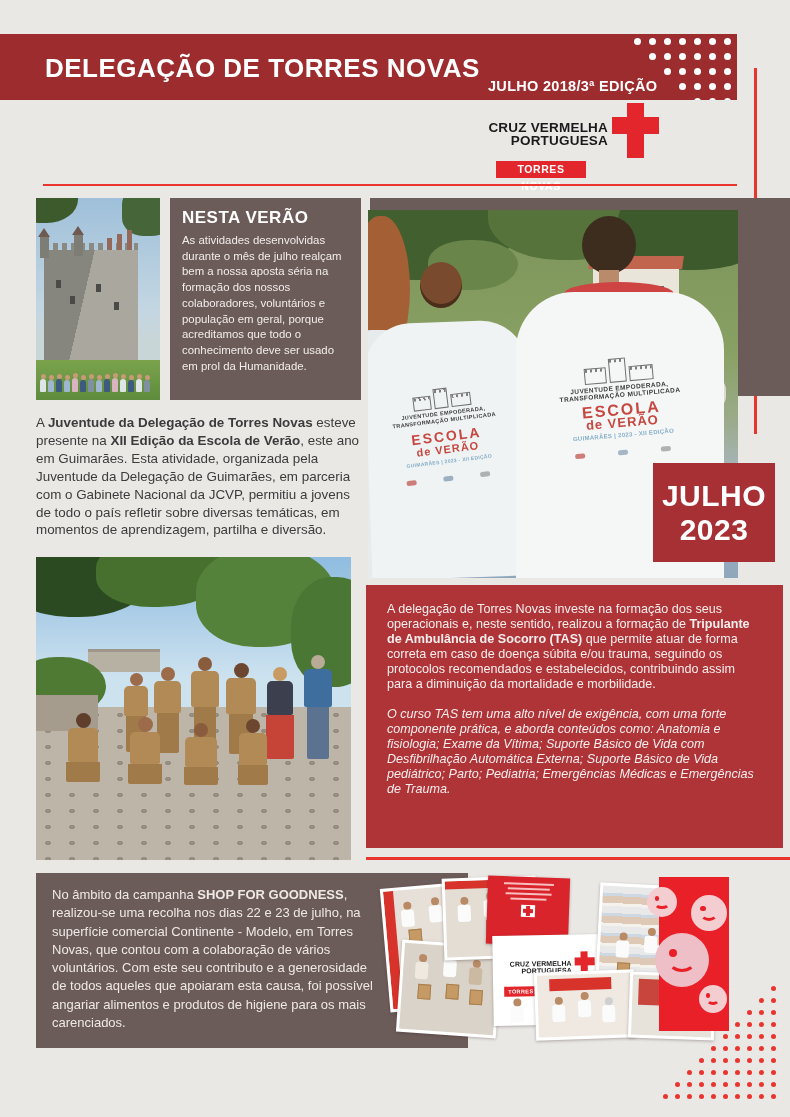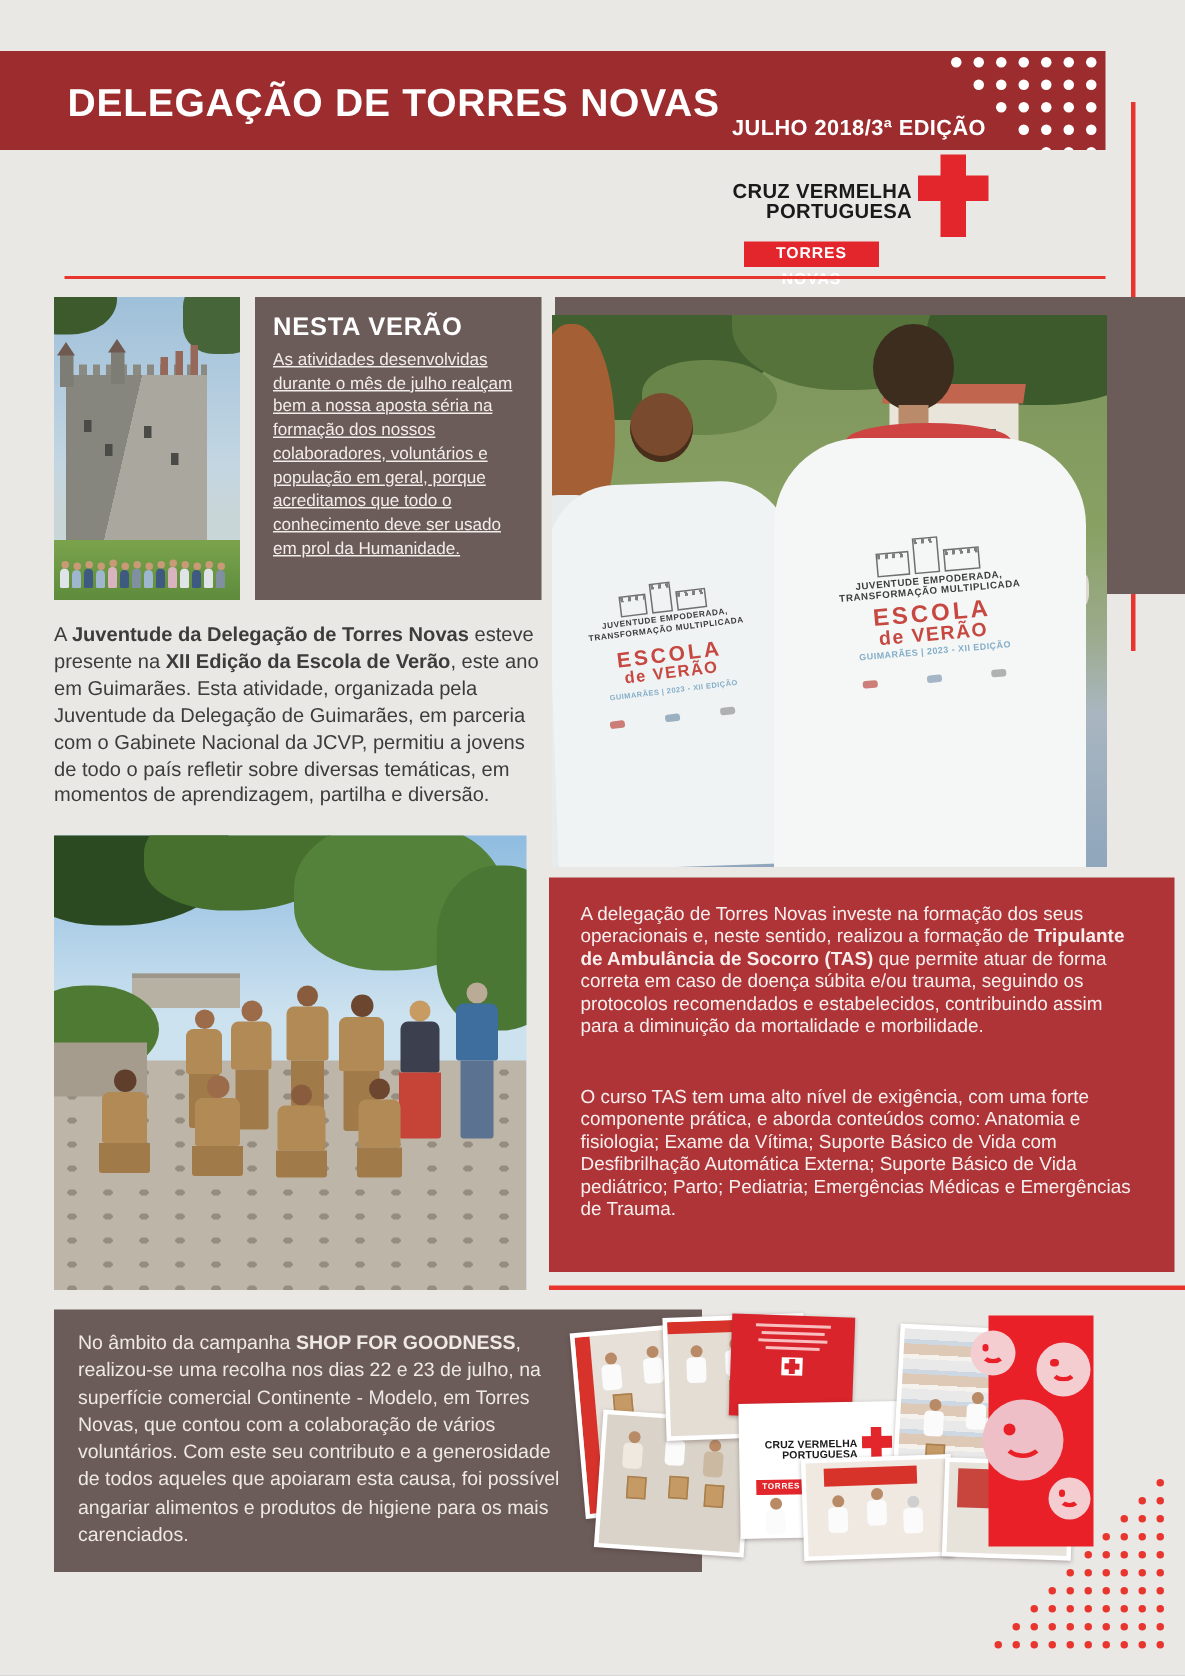--- a/index.html
+++ b/index.html
@@ -42,21 +42,21 @@
   .cp-people{position:absolute;left:4px;bottom:8px;width:116px;display:flex;gap:2px;align-items:flex-end;}
   .pp{width:6px;height:13px;border-radius:3px 3px 1px 1px;background:#dfe4e8;position:relative;flex:0 0 auto;}
   .pp:before{content:'';position:absolute;top:-5px;left:1px;width:5px;height:5px;border-radius:50%;background:#c89a77;}
   .pp:nth-child(2n){background:#9fb6cf;height:12px}.pp:nth-child(3n){background:#3e5a80;}
   .pp:nth-child(5n){background:#d9b4c0;height:14px}.pp:nth-child(7n){background:#8090a0;}
 
   
   .nesta{left:170px;top:198px;width:191px;height:202px;background:#6b5b59;color:#f2edea;
          padding:10px 12px;box-sizing:border-box;}
   .nesta h2{margin:0 0 5px 0;font-size:17px;letter-spacing:.5px;color:#fff;}
-  .nesta p{margin:0;font-size:11.4px;line-height:1.38;text-decoration:underline;}
+  .nesta p{margin:0;font-size:11.4px;line-height:1.38;}
 
   
   .para1{left:36px;top:401px;width:332px;font-size:13.4px;line-height:1.33;color:#3d3b3b;}
   .b{font-weight:bold;}
 
   
   .escola-back{left:370px;top:198px;width:420px;height:198px;background:#6b5b59;}
   .escola-photo{left:368px;top:210px;width:370px;height:368px;overflow:hidden;
     background:linear-gradient(180deg,#7c945b 0%,#88a062 38%,#9cab8d 58%,#a9b6c0 72%,#8fa6bc 100%);}
   .ep-water{position:absolute;left:0;bottom:0;width:100%;height:86px;
@@ -80,21 +80,21 @@
 
   
   .julho{left:653px;top:463px;width:122px;height:99px;background:#a63034;color:#fff;
     display:flex;flex-direction:column;align-items:center;justify-content:center;
     font-size:30px;font-weight:bold;line-height:1.12;letter-spacing:.5px;}
 
   
   .tasbox{left:366px;top:585px;width:417px;height:263px;background:#ae3437;color:#f7eeee;
     padding:17px 21px;box-sizing:border-box;overflow:hidden;}
   .tasbox p{margin:0;font-size:12.6px;line-height:15px;}
-  .tasbox p+p{margin-top:32px;}
+  .tasbox p+p{margin-top:15px;font-style:italic;}
 
   
   .group-photo{left:36px;top:557px;width:315px;height:303px;overflow:hidden;
     background:linear-gradient(180deg,#8fbce0 0%,#cde2ef 40%);}
   .gp-ground{position:absolute;left:0;top:150px;width:100%;height:153px;background:#beb5a9;
     background-image:radial-gradient(#958d80 18%,transparent 20%);background-size:24px 16px;}
   .gp-wall{position:absolute;left:0;top:138px;width:62px;height:36px;background:#a59c8e;}
   .gp-castle{position:absolute;left:52px;top:92px;width:72px;height:20px;background:#b7b1a4;border-top:3px solid #9d978b;}
   .gfig{position:absolute;display:flex;flex-direction:column;align-items:center;}
   .gfig .gh{border-radius:50%;background:#9c6b4a;}
@@ -284,20 +284,24 @@
       <div class="ed" style="font-size:6px;">GUIMARÃES | 2023 - XII EDIÇÃO</div>
       <div class="spons" style="width:130px;margin-left:18px;">
         <i style="background:#c0564e;"></i>
           <i style="background:#8aa0b5;"></i>
           <i style="background:#9a9a9a;"></i>
       </div>
     </div>
     <div class="ep-water" style="z-index:-1;"></div>
   </div>
 
+  <div class="abs julho">
+    <div>JULHO</div>
+    <div>2023</div>
+  </div>
 
   <div class="abs group-photo">
     <div class="ep-blob" style="left:120px;top:18px;width:70px;height:22px;background:#f4f9fc;"></div>
     <div class="ep-blob" style="left:-30px;top:-30px;width:150px;height:90px;background:#2c4a21;"></div>
     <div class="ep-blob" style="left:60px;top:-20px;width:130px;height:70px;background:#47702f;"></div>
     <div class="ep-blob" style="left:160px;top:-10px;width:140px;height:100px;background:#55823a;"></div>
     <div class="ep-blob" style="left:255px;top:20px;width:90px;height:110px;background:#4a7733;"></div>
     <div class="gp-castle"></div>
     <div class="ep-blob" style="left:-20px;top:100px;width:90px;height:60px;background:#4e7a33;"></div>
     <div class="gp-ground"></div>

